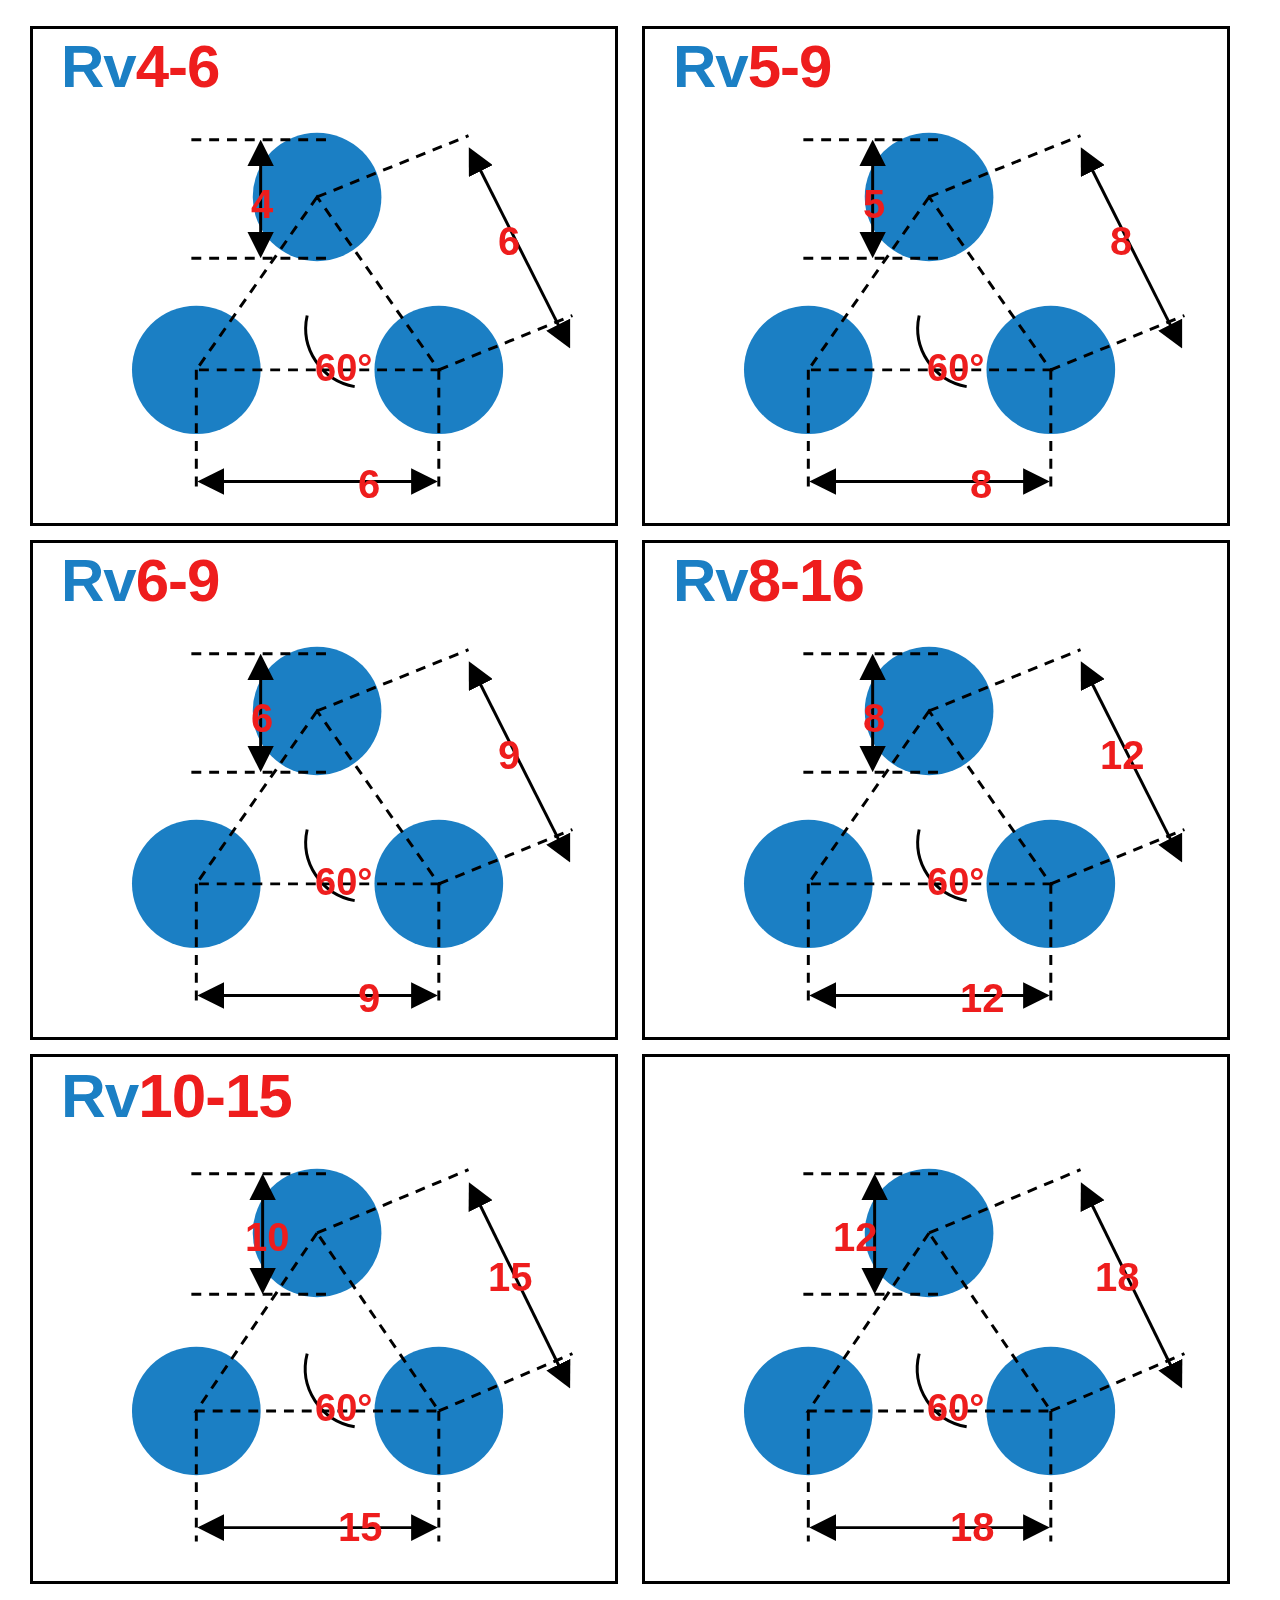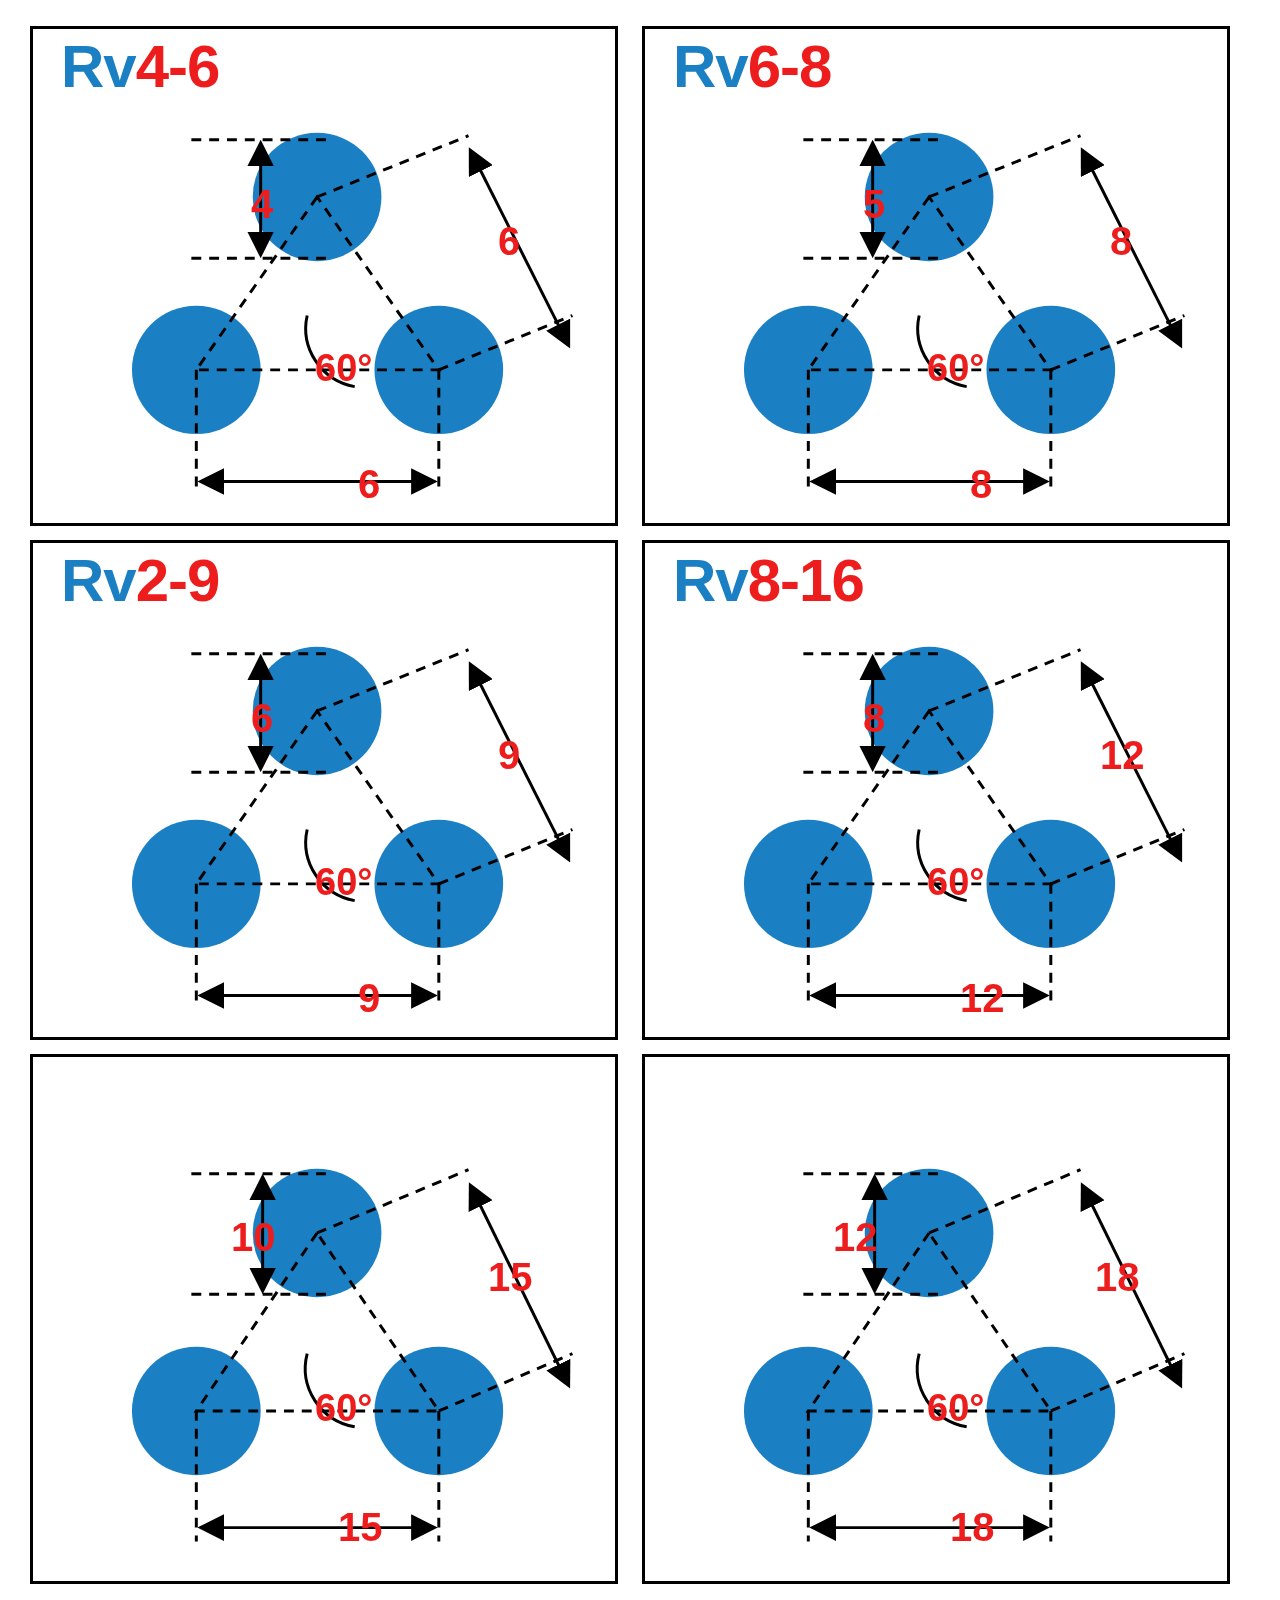--- a/index.html
+++ b/index.html
@@ -108,21 +108,21 @@
       </svg>
     </div>
     <div class="lbl" style="left:218px; top:155px;">4</div>
     <div class="lbl" style="left:325px; top:435px;">6</div>
     <div class="lbl" style="left:465px; top:192px;">6</div>
     <div class="lbl lbl-angle" style="left:282px; top:320px;">60°</div>
   </div>
 
   <div class="panel">
     <div class="panel-title">
-      <span class="title-rv">Rv</span><span class="title-size">6-8</span>
+      <span class="title-rv">Rv</span><span class="title-size">5-9</span>
     </div>
     <div class="fig">
       <svg viewBox="0 0 588 500" preserveAspectRatio="none">
         <g fill="#1b7fc4">
           <circle cx="287" cy="170" r="65"></circle>
           <circle cx="165" cy="345" r="65"></circle>
           <circle cx="410" cy="345" r="65"></circle>
         </g>
         <g stroke="#000" stroke-width="3" fill="none" stroke-dasharray="10 8">
           <path d="M287 170 L165 345 L410 345 Z"></path>
@@ -152,21 +152,21 @@
       </svg>
     </div>
     <div class="lbl" style="left:218px; top:155px;">5</div>
     <div class="lbl" style="left:325px; top:435px;">8</div>
     <div class="lbl" style="left:465px; top:192px;">8</div>
     <div class="lbl lbl-angle" style="left:282px; top:320px;">60°</div>
   </div>
 
   <div class="panel">
     <div class="panel-title">
-      <span class="title-rv">Rv</span><span class="title-size">2-9</span>
+      <span class="title-rv">Rv</span><span class="title-size">6-9</span>
     </div>
     <div class="fig">
       <svg viewBox="0 0 588 500" preserveAspectRatio="none">
         <g fill="#1b7fc4">
           <circle cx="287" cy="170" r="65"></circle>
           <circle cx="165" cy="345" r="65"></circle>
           <circle cx="410" cy="345" r="65"></circle>
         </g>
         <g stroke="#000" stroke-width="3" fill="none" stroke-dasharray="10 8">
           <path d="M287 170 L165 345 L410 345 Z"></path>
@@ -239,20 +239,23 @@
         </defs>
       </svg>
     </div>
     <div class="lbl" style="left:218px; top:155px;">8</div>
     <div class="lbl" style="left:315px; top:435px;">12</div>
     <div class="lbl" style="left:455px; top:192px;">12</div>
     <div class="lbl lbl-angle" style="left:282px; top:320px;">60°</div>
   </div>
 
   <div class="panel tall">
+    <div class="panel-title">
+      <span class="title-rv">Rv</span><span class="title-size">10-15</span>
+    </div>
     <div class="fig">
       <svg viewBox="0 0 588 530" preserveAspectRatio="none">
         <g fill="#1b7fc4">
           <circle cx="287" cy="178" r="65"></circle>
           <circle cx="165" cy="358" r="65"></circle>
           <circle cx="410" cy="358" r="65"></circle>
         </g>
         <g stroke="#000" stroke-width="3" fill="none" stroke-dasharray="10 8">
           <path d="M287 178 L165 358 L410 358 Z"></path>
         </g>
@@ -273,21 +276,21 @@
         <defs>
           <marker id="a5e" markerWidth="9" markerHeight="9" refX="7" refY="4.5" orient="auto">
             <path d="M0,0 L9,4.5 L0,9 z" fill="#000"></path>
           </marker>
           <marker id="a5s" markerWidth="9" markerHeight="9" refX="2" refY="4.5" orient="auto">
             <path d="M9,0 L0,4.5 L9,9 z" fill="#000"></path>
           </marker>
         </defs>
       </svg>
     </div>
-    <div class="lbl" style="left:198px; top:160px;">10</div>
+    <div class="lbl" style="left:212px; top:160px;">10</div>
     <div class="lbl" style="left:305px; top:450px;">15</div>
     <div class="lbl" style="left:455px; top:200px;">15</div>
     <div class="lbl lbl-angle" style="left:282px; top:332px;">60°</div>
   </div>
 
   <div class="panel tall">
     <div class="fig">
       <svg viewBox="0 0 588 530" preserveAspectRatio="none">
         <g fill="#1b7fc4">
           <circle cx="287" cy="178" r="65"></circle>

